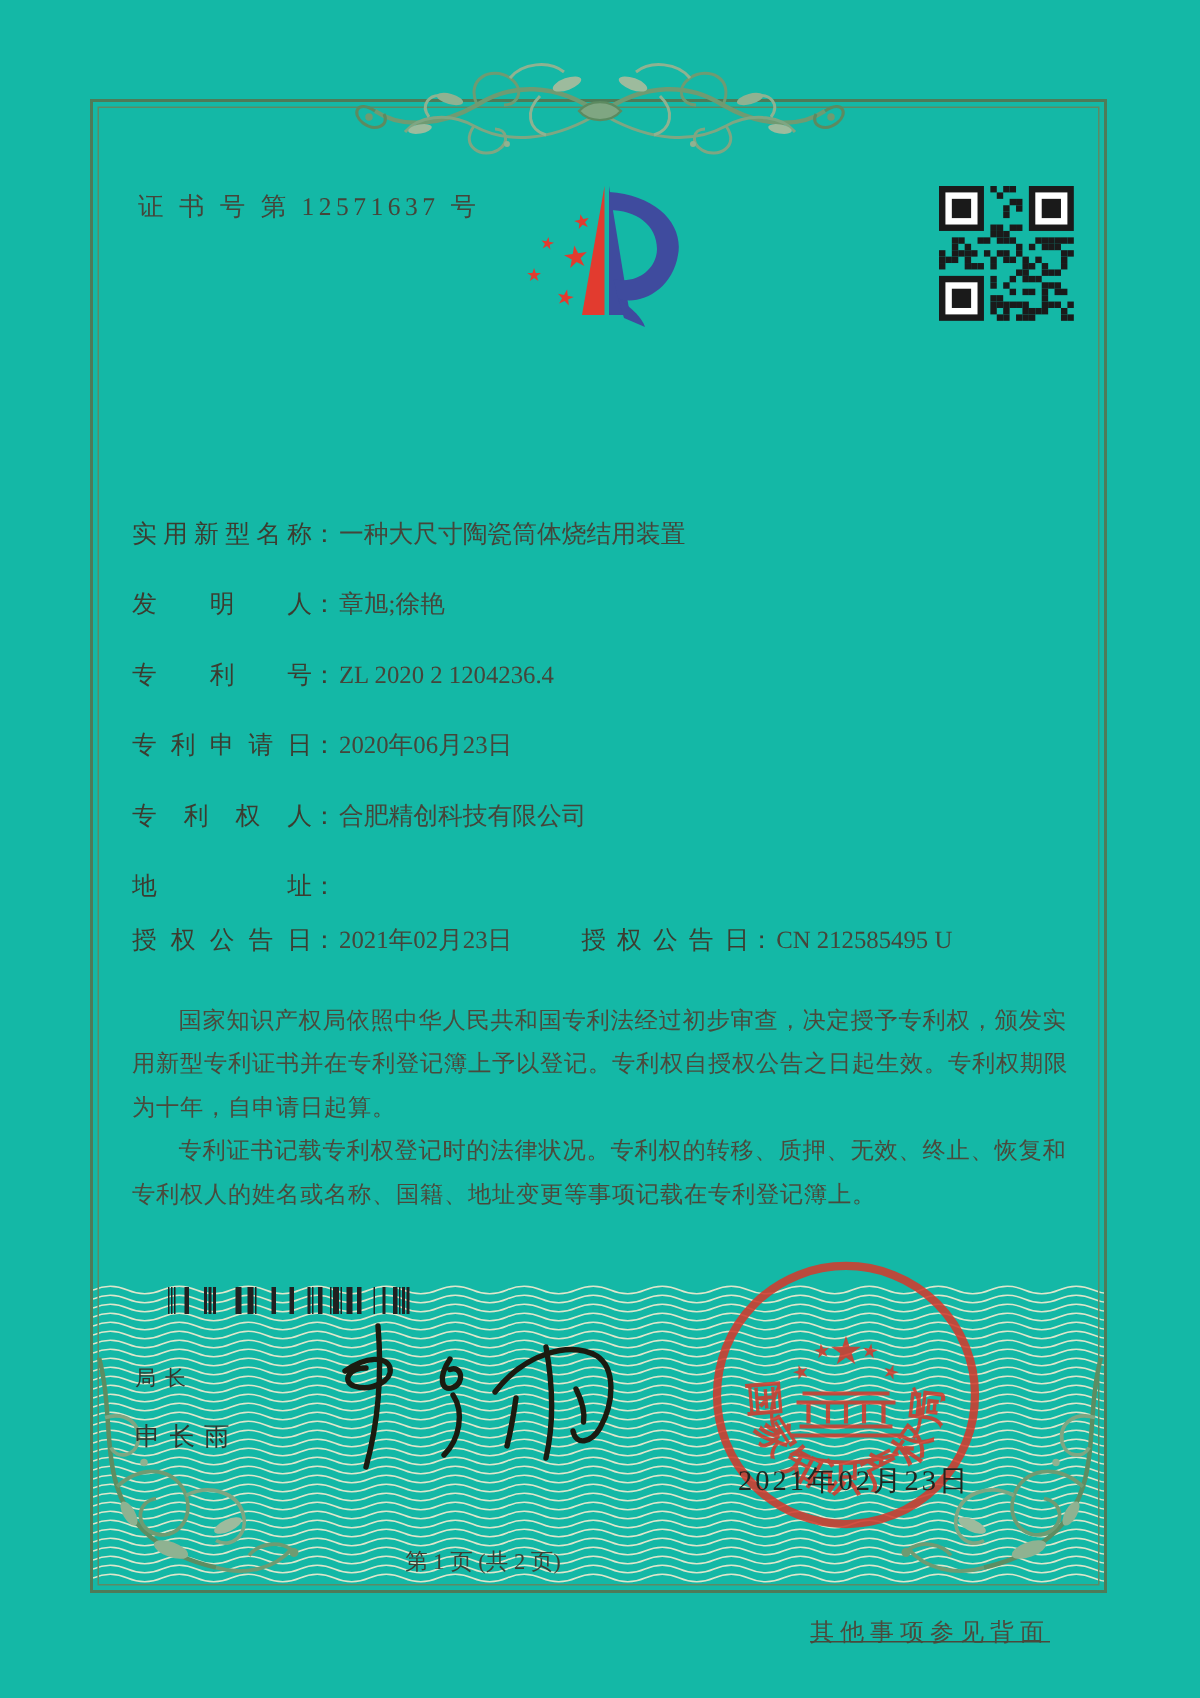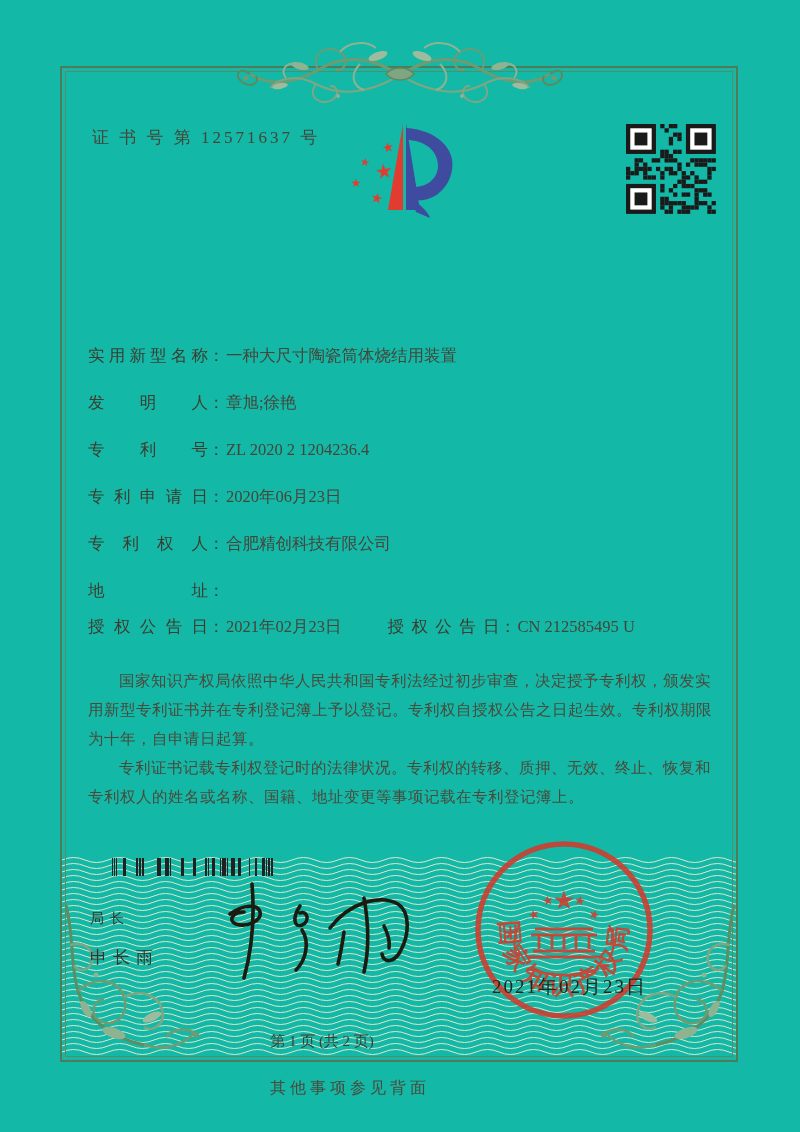--- a/index.html
+++ b/index.html
@@ -30,22 +30,22 @@
   .paras{left:88px;top:666px;width:630px;font-size:15.5px;line-height:29px;color:#4a4a3c;
          letter-spacing:0.5px;}
   .paras p{margin:0;text-indent:2em;}
   
   .sig-title{left:90px;top:910px;font-size:14px;letter-spacing:6px;color:#33332b;}
   .sig-name{left:90px;top:946px;font-size:17px;letter-spacing:6px;color:#33332b;}
   
   .seal-date{left:492px;top:974px;font-size:19px;letter-spacing:2px;color:#24241e;z-index:6;}
   
   .page-info{left:0;top:1032px;width:644px;text-align:center;font-size:15px;color:#3e3e33;}
-  .back-note{left:0;top:1078px;width:700px;text-align:center;font-size:16px;
-             letter-spacing:4px;color:#4a4a3c;}
+  .back-note{left:0;top:1078px;width:700px;text-align:right;font-size:16px;
+             letter-spacing:4px;color:#4a4a3c;text-decoration:underline;}
   svg{display:block;}
 </style>
 </head>
 <body>
 
 <div class="page">
 
   <svg id="waves" class="abs" style="left:62px;top:856px;z-index:0;" width="676" height="204">
       <path d="M0,4 q11.5,-5 23,0 q11.5,5 23,0 q11.5,-5 23,0 q11.5,5 23,0 q11.5,-5 23,0 q11.5,5 23,0 q11.5,-5 23,0 q11.5,5 23,0 q11.5,-5 23,0 q11.5,5 23,0 q11.5,-5 23,0 q11.5,5 23,0 q11.5,-5 23,0 q11.5,5 23,0 q11.5,-5 23,0 q11.5,5 23,0 q11.5,-5 23,0 q11.5,5 23,0 q11.5,-5 23,0 q11.5,5 23,0 q11.5,-5 23,0 q11.5,5 23,0 q11.5,-5 23,0 q11.5,5 23,0 q11.5,-5 23,0 q11.5,5 23,0 q11.5,-5 23,0 q11.5,5 23,0 q11.5,-5 23,0 q11.5,5 23,0 q11.5,-5 23,0 q11.5,5 23,0" fill="none" stroke="#dfe6cb" stroke-width="1"></path>
       <path d="M0,10 q11.5,-5 23,0 q11.5,5 23,0 q11.5,-5 23,0 q11.5,5 23,0 q11.5,-5 23,0 q11.5,5 23,0 q11.5,-5 23,0 q11.5,5 23,0 q11.5,-5 23,0 q11.5,5 23,0 q11.5,-5 23,0 q11.5,5 23,0 q11.5,-5 23,0 q11.5,5 23,0 q11.5,-5 23,0 q11.5,5 23,0 q11.5,-5 23,0 q11.5,5 23,0 q11.5,-5 23,0 q11.5,5 23,0 q11.5,-5 23,0 q11.5,5 23,0 q11.5,-5 23,0 q11.5,5 23,0 q11.5,-5 23,0 q11.5,5 23,0 q11.5,-5 23,0 q11.5,5 23,0 q11.5,-5 23,0 q11.5,5 23,0 q11.5,-5 23,0 q11.5,5 23,0" fill="none" stroke="#dfe6cb" stroke-width="1"></path>

